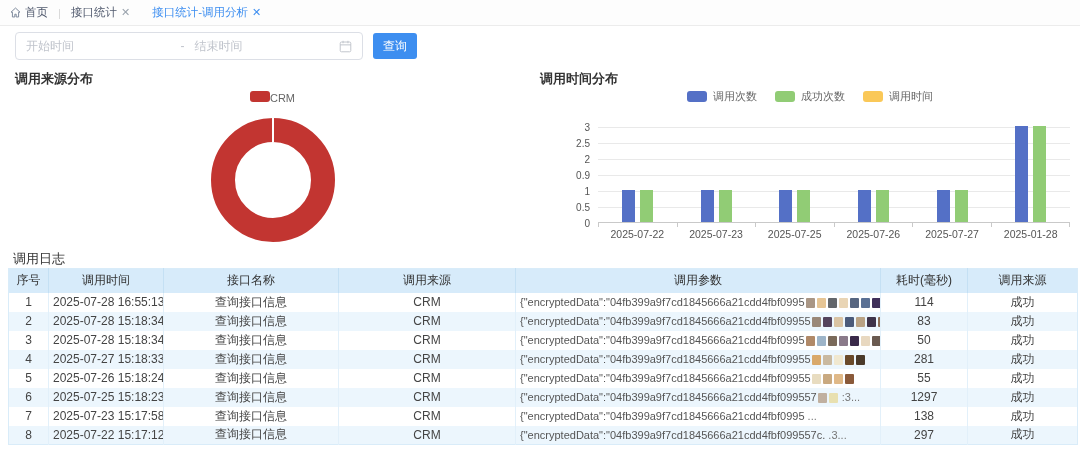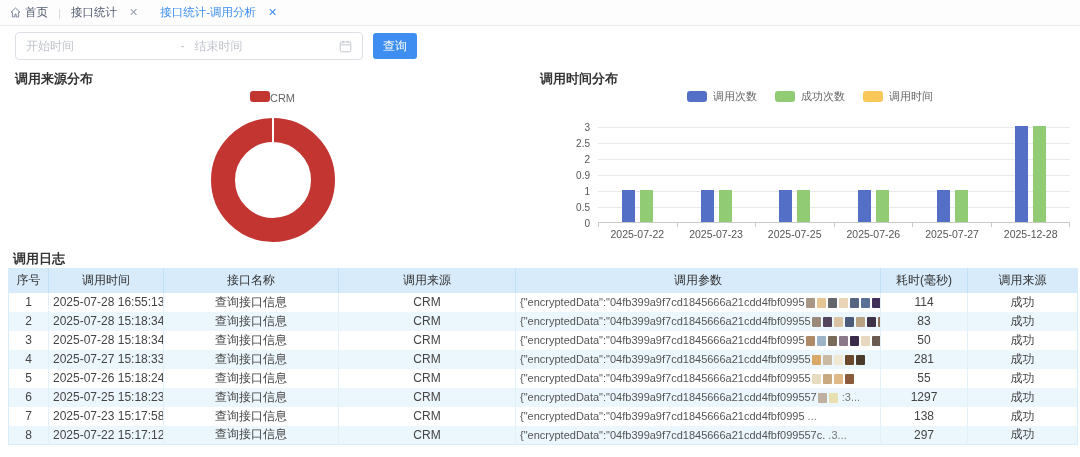--- a/index.html
+++ b/index.html
@@ -6,21 +6,21 @@
   body { background:#f2f2f2; font-family:"Liberation Sans","DejaVu Sans",sans-serif; }
   .page { position:relative; width:1080px; height:457px; background:#fff; overflow:hidden; }
 
   
   .tabbar { position:absolute; top:0; left:0; right:0; height:26px; background:#fdfdfd;
             border-bottom:1px solid #ececec; display:flex; align-items:center;
             font-size:11.5px; color:#515a6e; padding-left:10px; }
   .tabbar .home { display:flex; align-items:center; gap:4px; cursor:pointer; }
   .tabbar .home svg { display:block; }
   .tab-divider { color:#d8d8d8; margin:0 10px; }
-  .tab { display:flex; align-items:center; gap:12px; margin-right:22px; cursor:pointer; }
+  .tab { display:flex; align-items:center; gap:4px; margin-right:22px; cursor:pointer; }
   .tab .close { color:#9aa3ad; font-size:11px; line-height:1; }
   .tab.active { color:#3d8ef0; }
   .tab.active .close { color:#3d8ef0; }
 
   
   .querybar { position:absolute; top:32px; left:15px; height:28px; display:flex; }
   .range-picker { width:348px; height:28px; border:1px solid #dcdfe6; border-radius:4px;
                   background:#fff; display:flex; align-items:center; padding:0 10px;
                   font-size:12px; color:#c0c4cc; }
   .range-picker .start { flex:1; }
@@ -57,21 +57,21 @@
                 display:flex; }
   .bar-group { flex:1; display:flex; align-items:flex-end; justify-content:center; gap:5px; height:100%; }
   .bar { width:13px; }
   .bar-ticks { position:absolute; left:40px; top:96px; width:472px; height:4px; display:flex; }
   .bar-ticks i { flex:1; border-right:1px solid #c9c9c9; }
   .bar-ticks i:first-child { border-left:1px solid #c9c9c9; }
   .bar-xlabels { position:absolute; left:40px; top:101px; width:472px; display:flex; }
   .bar-xlabels span { flex:1; text-align:center; font-size:10.5px; color:#555; }
 
   
-  .log-title { position:absolute; top:250px; left:13px; font-size:13px; font-weight:bold; color:#333; }
+  .log-title { position:absolute; top:250px; left:13px; font-size:13px; font-weight:normal; color:#333; }
   .log-table { position:absolute; top:268px; left:8px; width:1069px; border-collapse:collapse;
                table-layout:fixed; font-size:12px; color:#444; background:#fff;
                border:1px solid #d9ecf9; }
   .log-table th { background:#d7ebfa; color:#333; font-weight:normal; height:24px;
                   border-left:1px solid #c4e0f4; text-align:center; overflow:hidden; white-space:nowrap; }
   .log-table th:first-child { border-left:none; }
   .log-table td { height:19px; border-left:1px solid #e2f0fa; text-align:center;
                   overflow:hidden; white-space:nowrap; padding:0 4px; }
   .log-table td:first-child { border-left:none; }
   .log-table tr:nth-child(even) td { background:#ecf6fd; }
@@ -196,21 +196,21 @@
         <i></i>
         <i></i>
         <i></i>
       </div>
     <div class="bar-xlabels" id="barXLabels">
         <span>2025-07-22</span>
         <span>2025-07-23</span>
         <span>2025-07-25</span>
         <span>2025-07-26</span>
         <span>2025-07-27</span>
-        <span>2025-12-28</span>
+        <span>2025-01-28</span>
       </div>
   </div>
 
   <div class="log-title">调用日志</div>
   <table class="log-table">
     <colgroup id="logCols">
         <col style="width: 40px;">
         <col style="width: 115px;">
         <col style="width: 175px;">
         <col style="width: 177px;">

